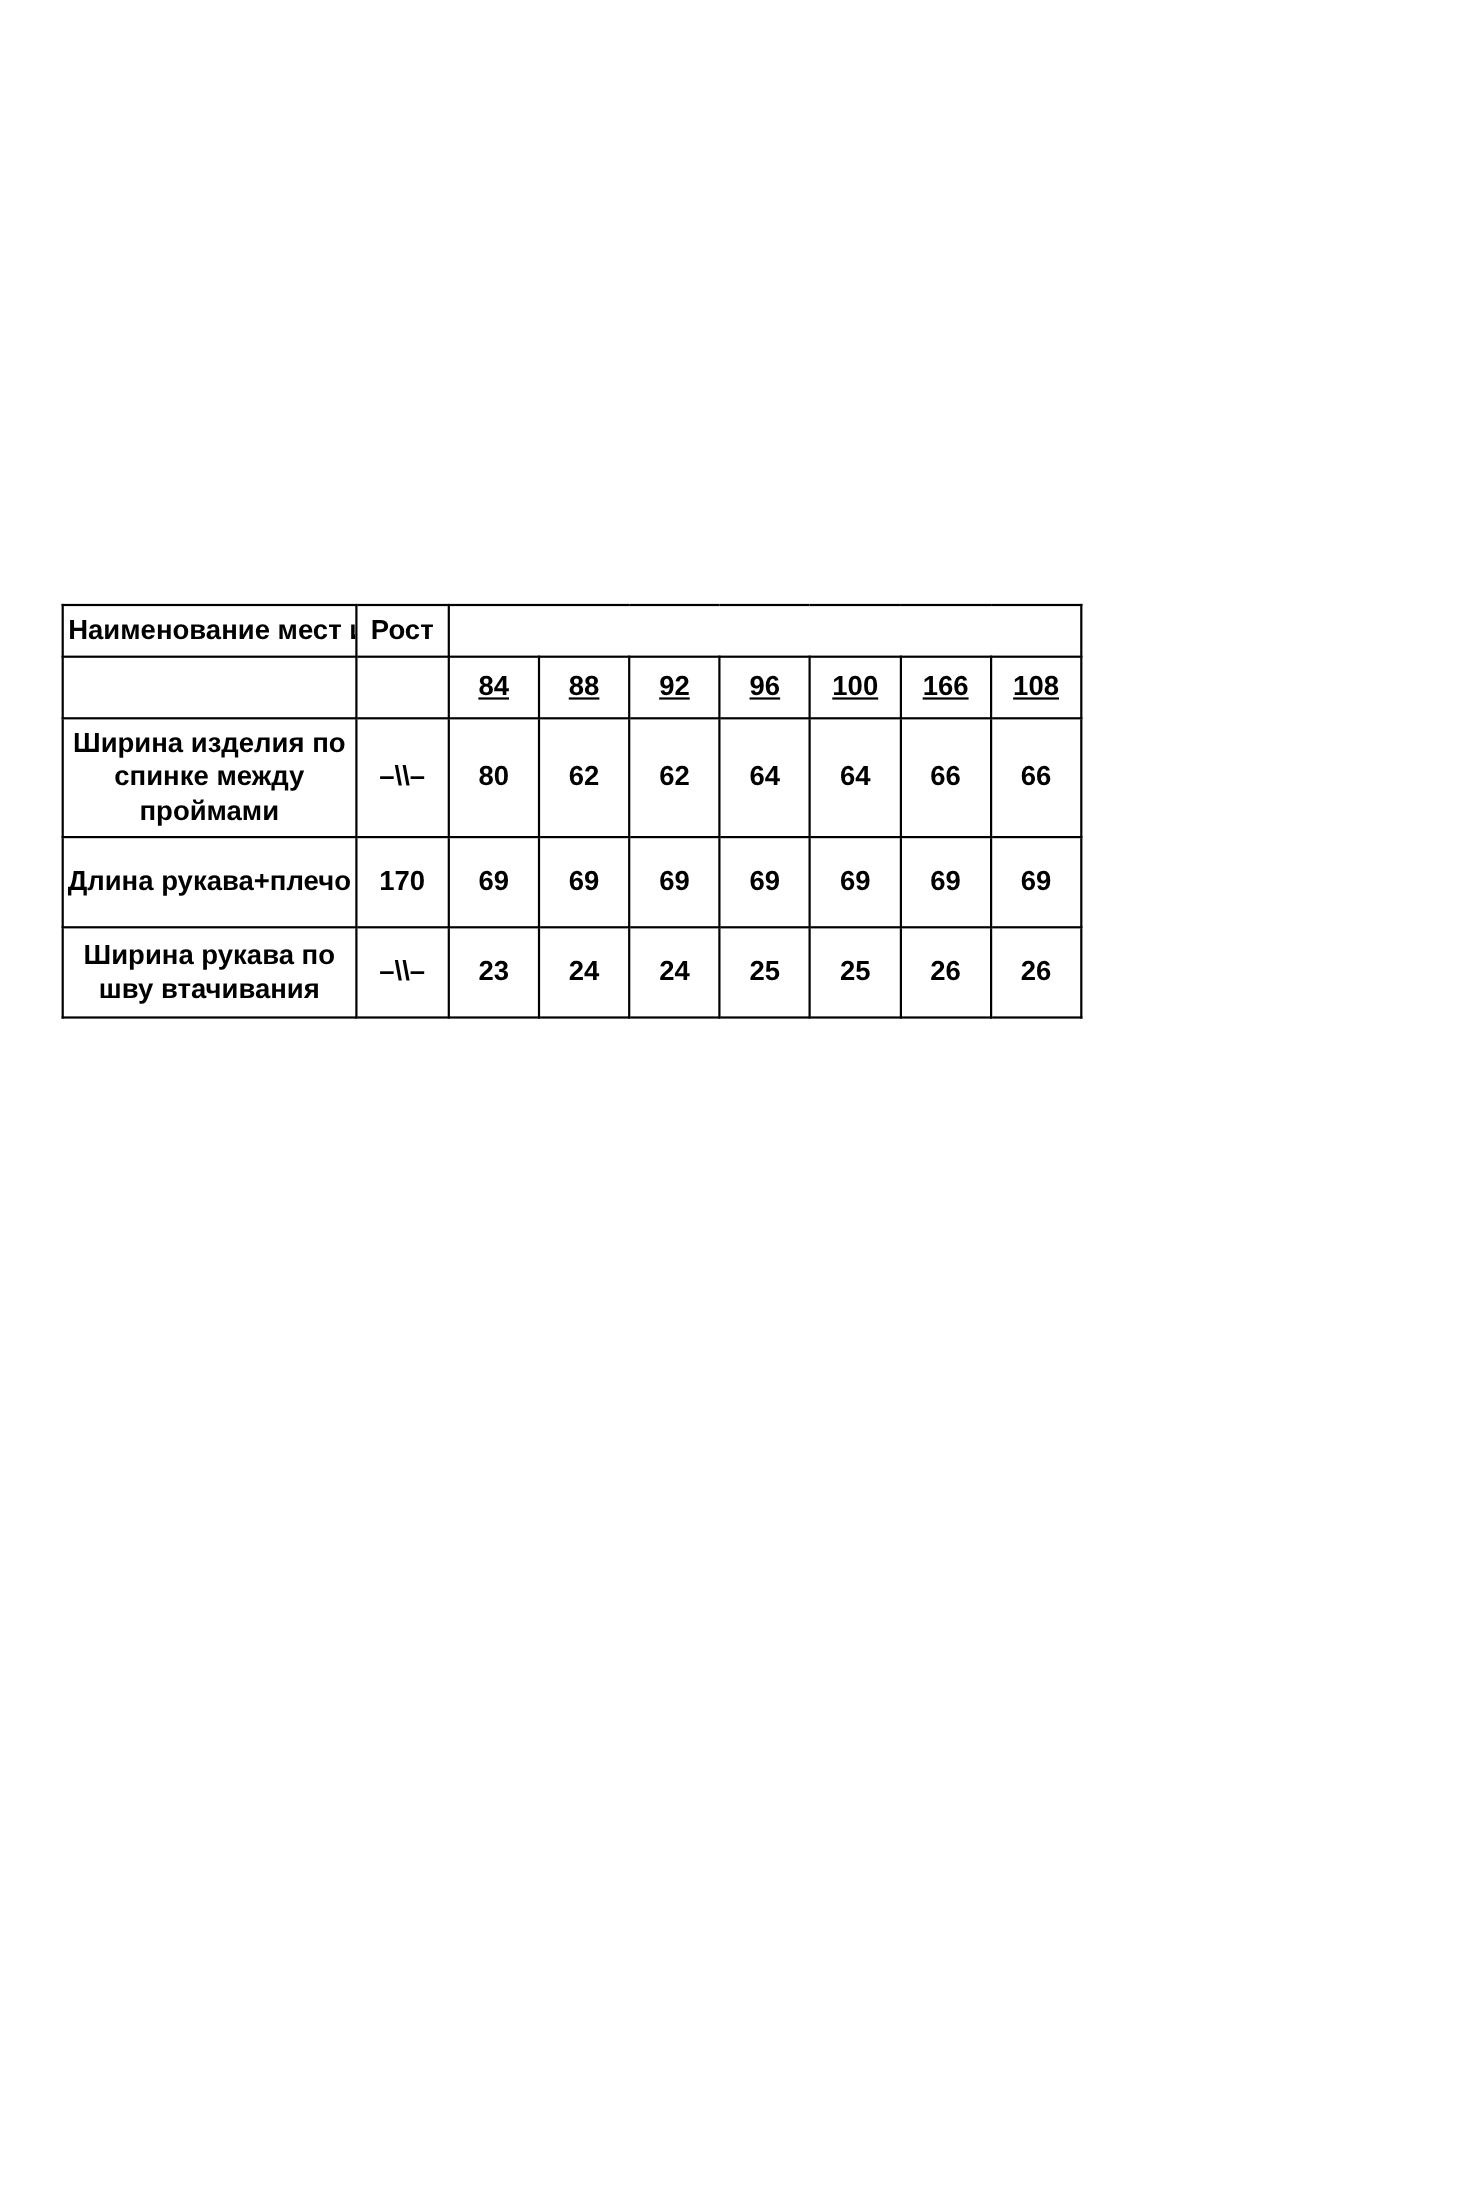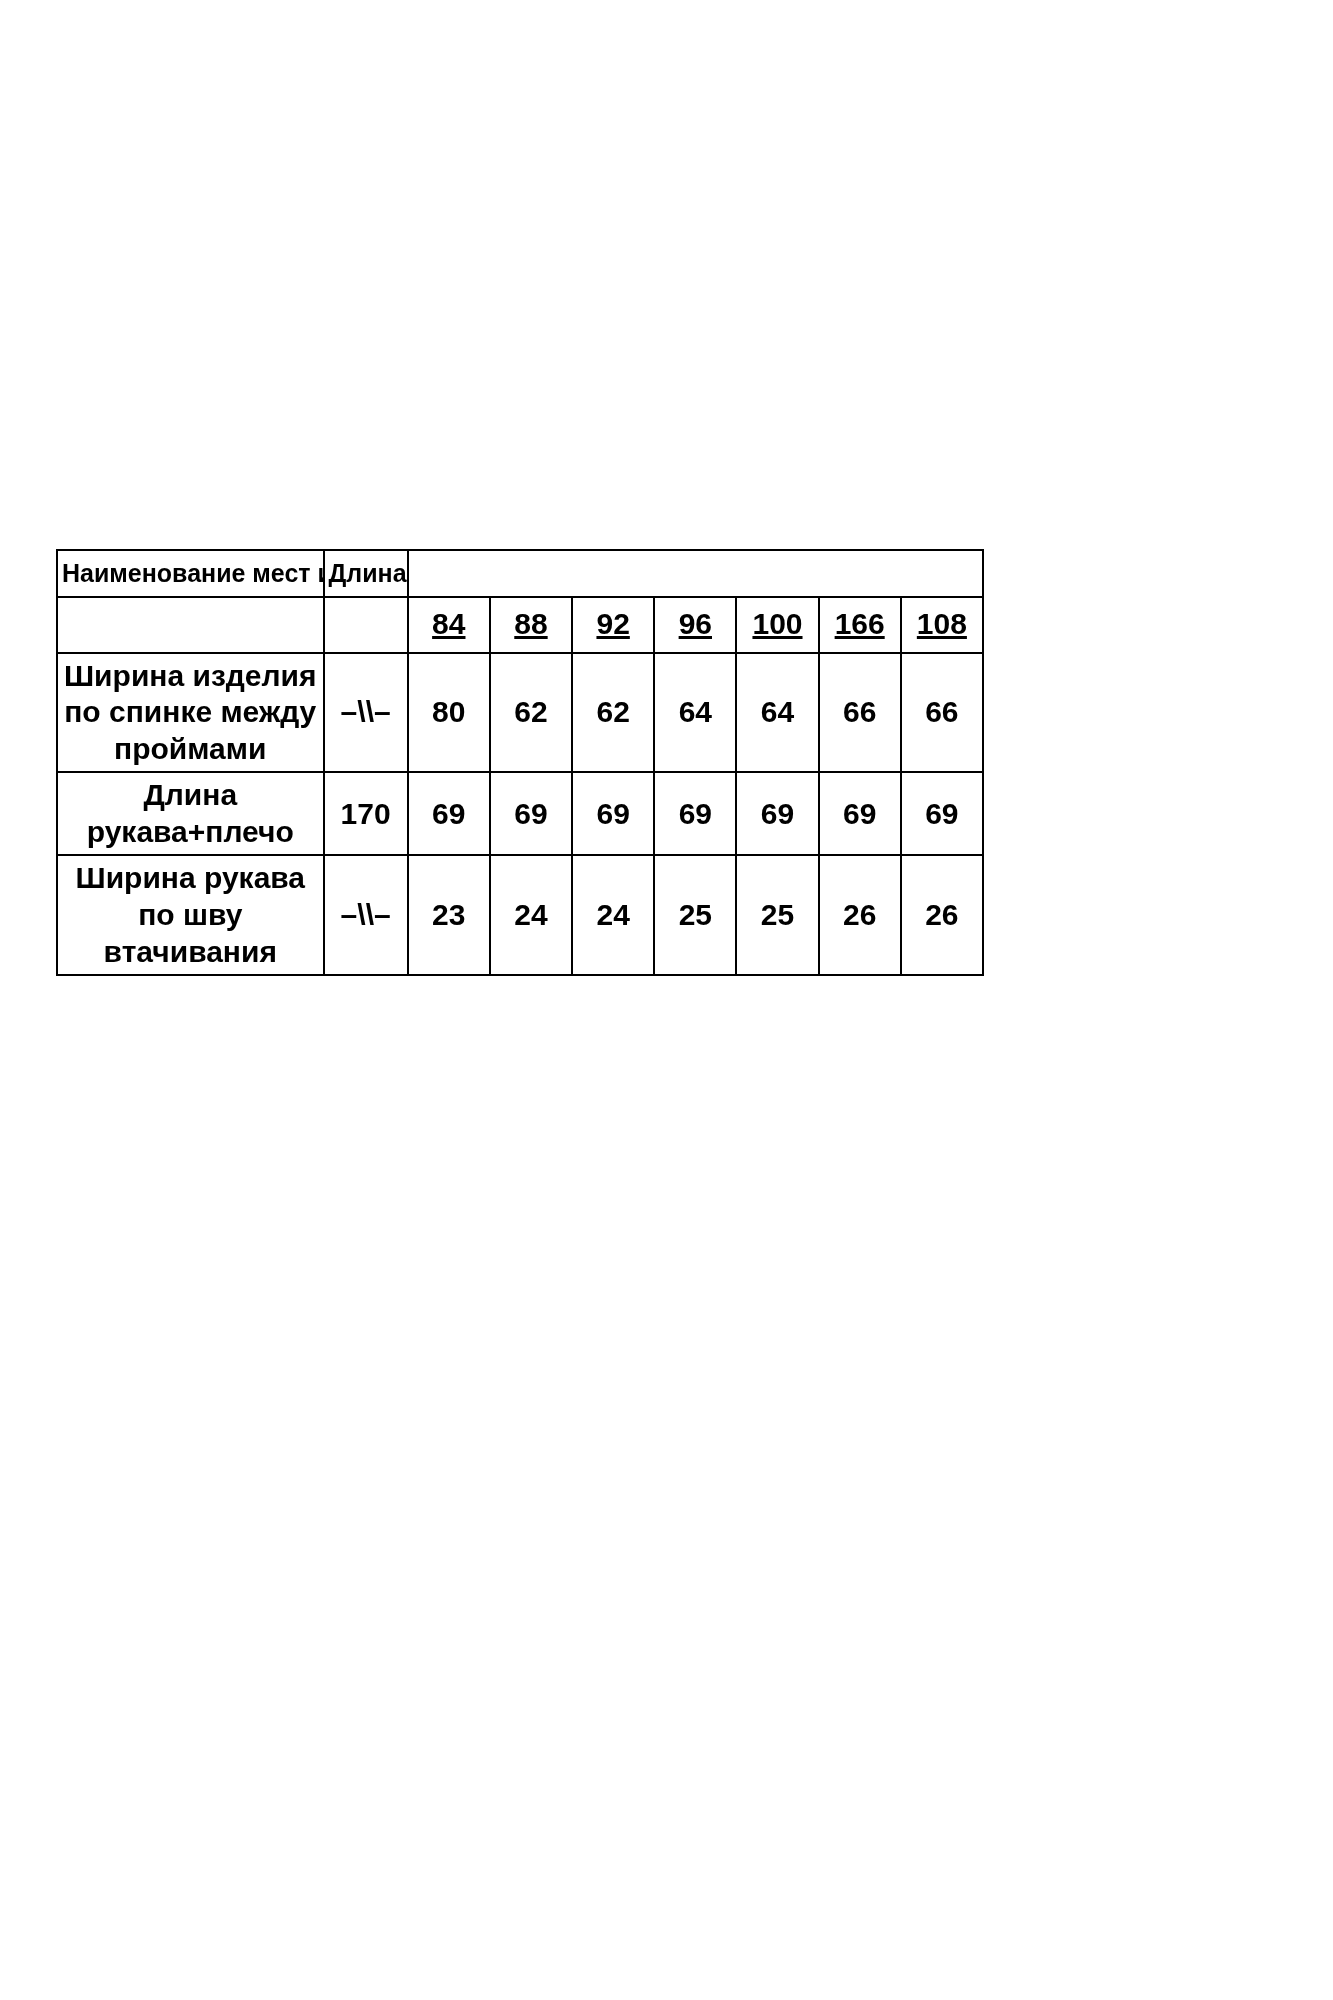--- a/index.html
+++ b/index.html
@@ -34,21 +34,21 @@
 
   table.size-table {
     border-collapse: collapse;
     width: 928px;
     table-layout: fixed;
     background: #ffffff;
   }
 
   table.size-table td {
     border: 2px solid #000000;
-    font-size: 30px;
+    font-size: 25px;
     font-weight: bold;
     line-height: 1.22;
     text-align: center;
     vertical-align: middle;
     padding: 4px 0;
     color: #000000;
   }
 
   
   col.c-name   { width: 266px; }
@@ -113,21 +113,21 @@
         <col class="c-val">
         <col class="c-val">
         <col class="c-val">
         <col class="c-val">
         <col class="c-val">
         <col class="c-val">
       </colgroup>
       <tbody>
         <tr class="head-row">
           <td class="name-head">Наименование мест измерения</td>
-          <td class="rost-head">Длина</td>
+          <td class="rost-head">Рост</td>
           <td class="blank-head" colspan="7"></td>
         </tr>
 
         <tr class="sizes-row">
           <td></td>
           <td></td>
           <td><span class="size-num">84</span></td>
           <td><span class="size-num">88</span></td>
           <td><span class="size-num">92</span></td>
           <td><span class="size-num">96</span></td>

